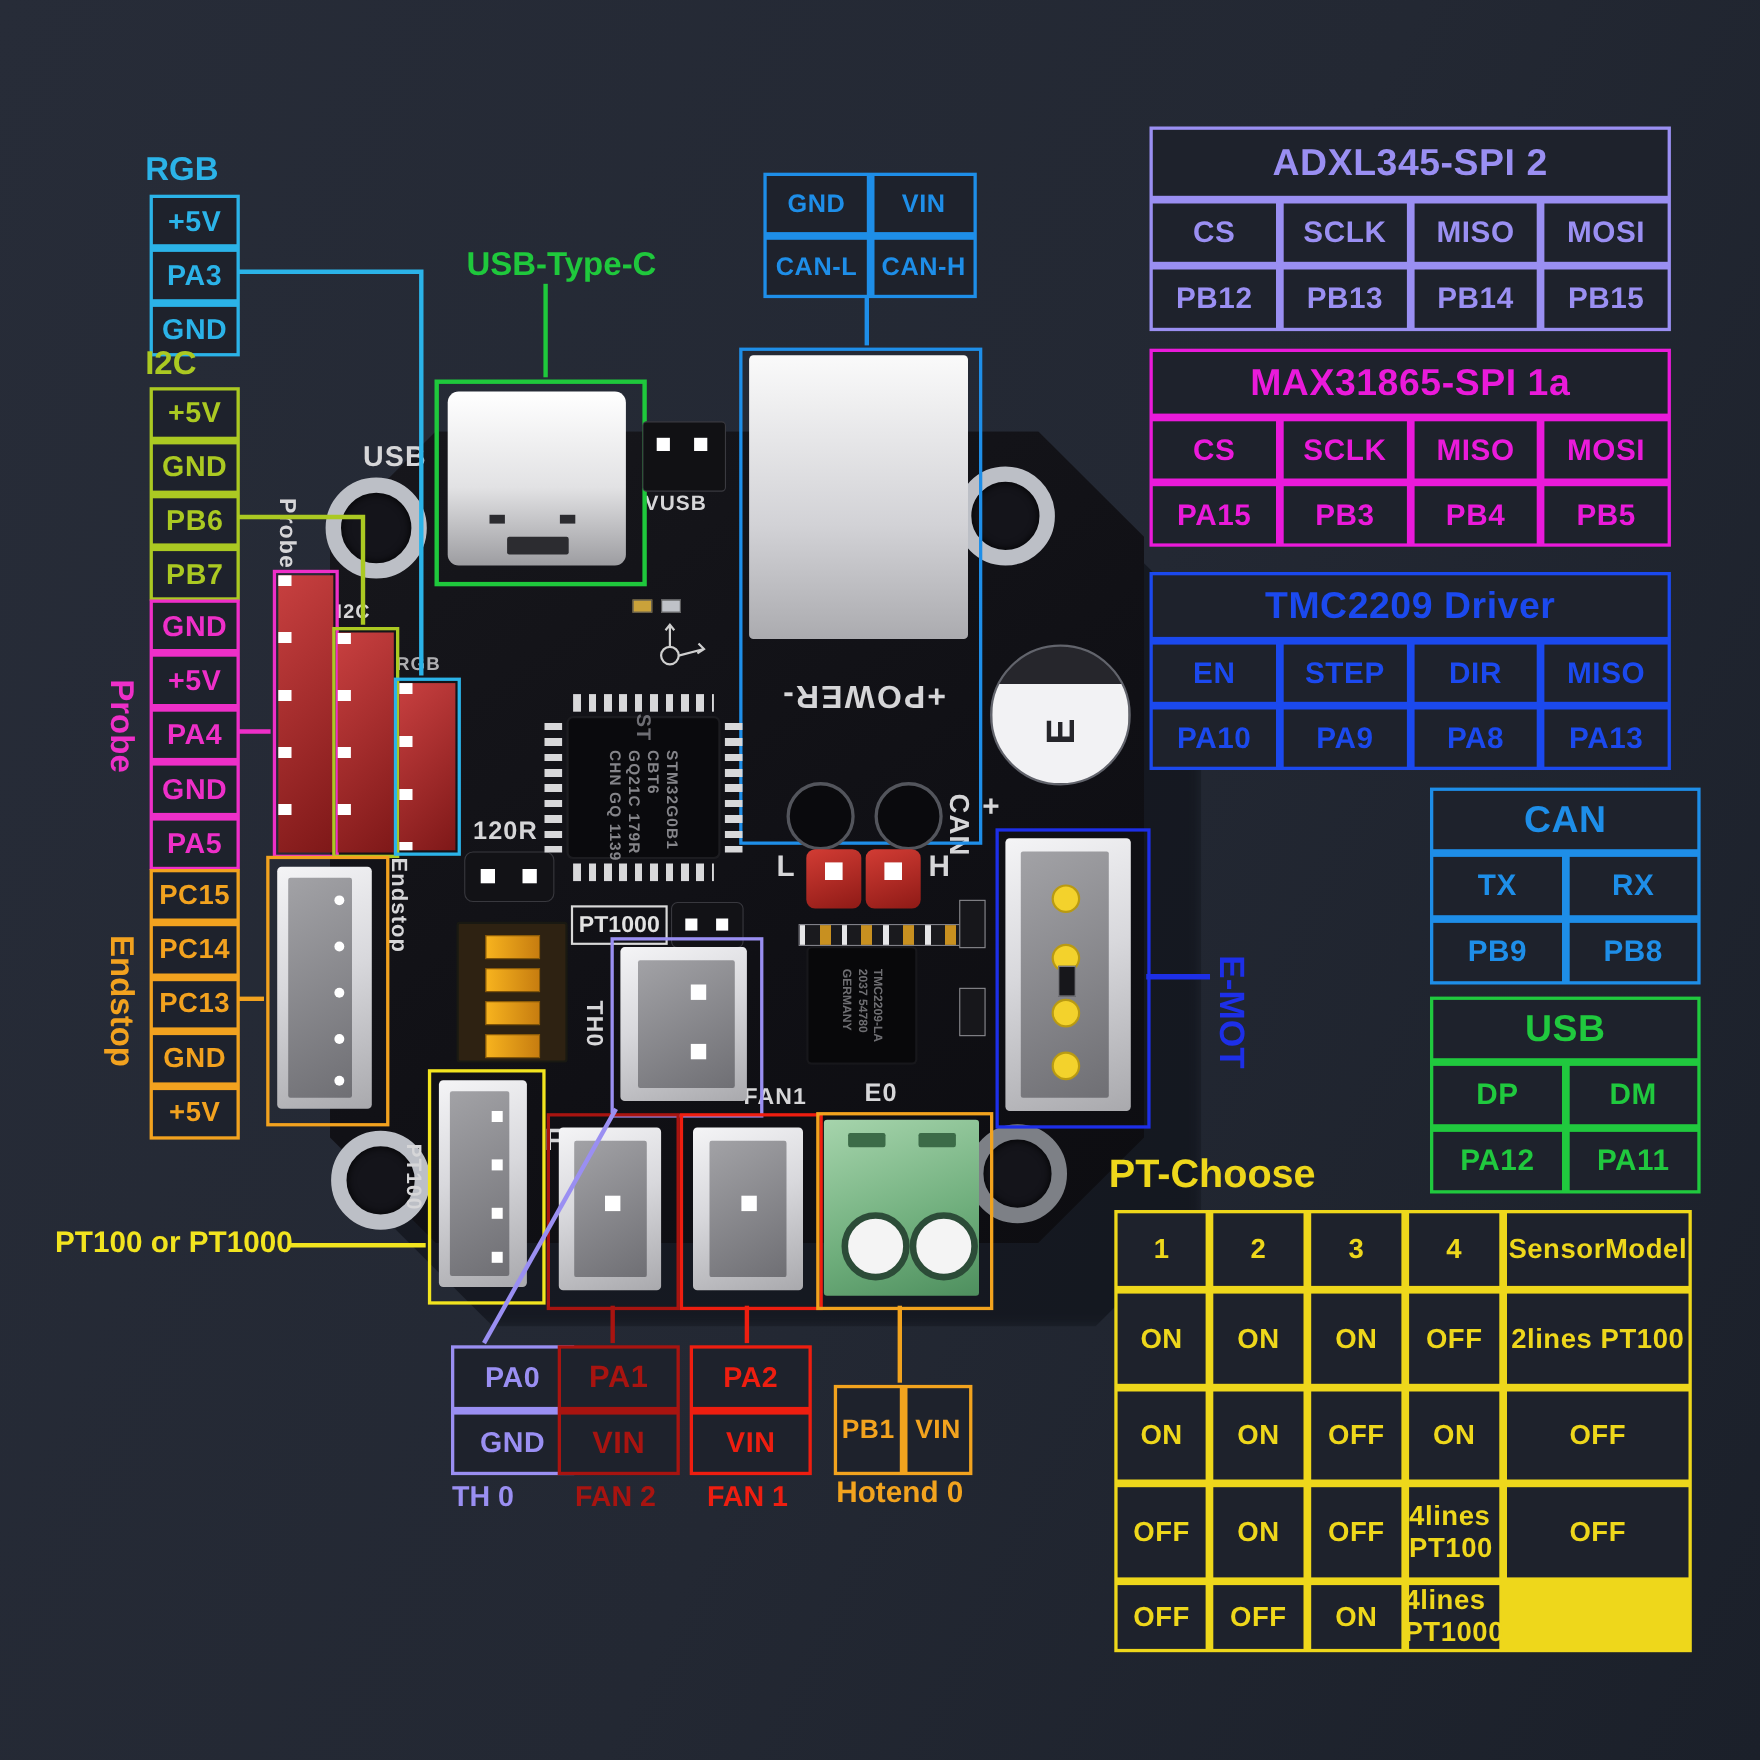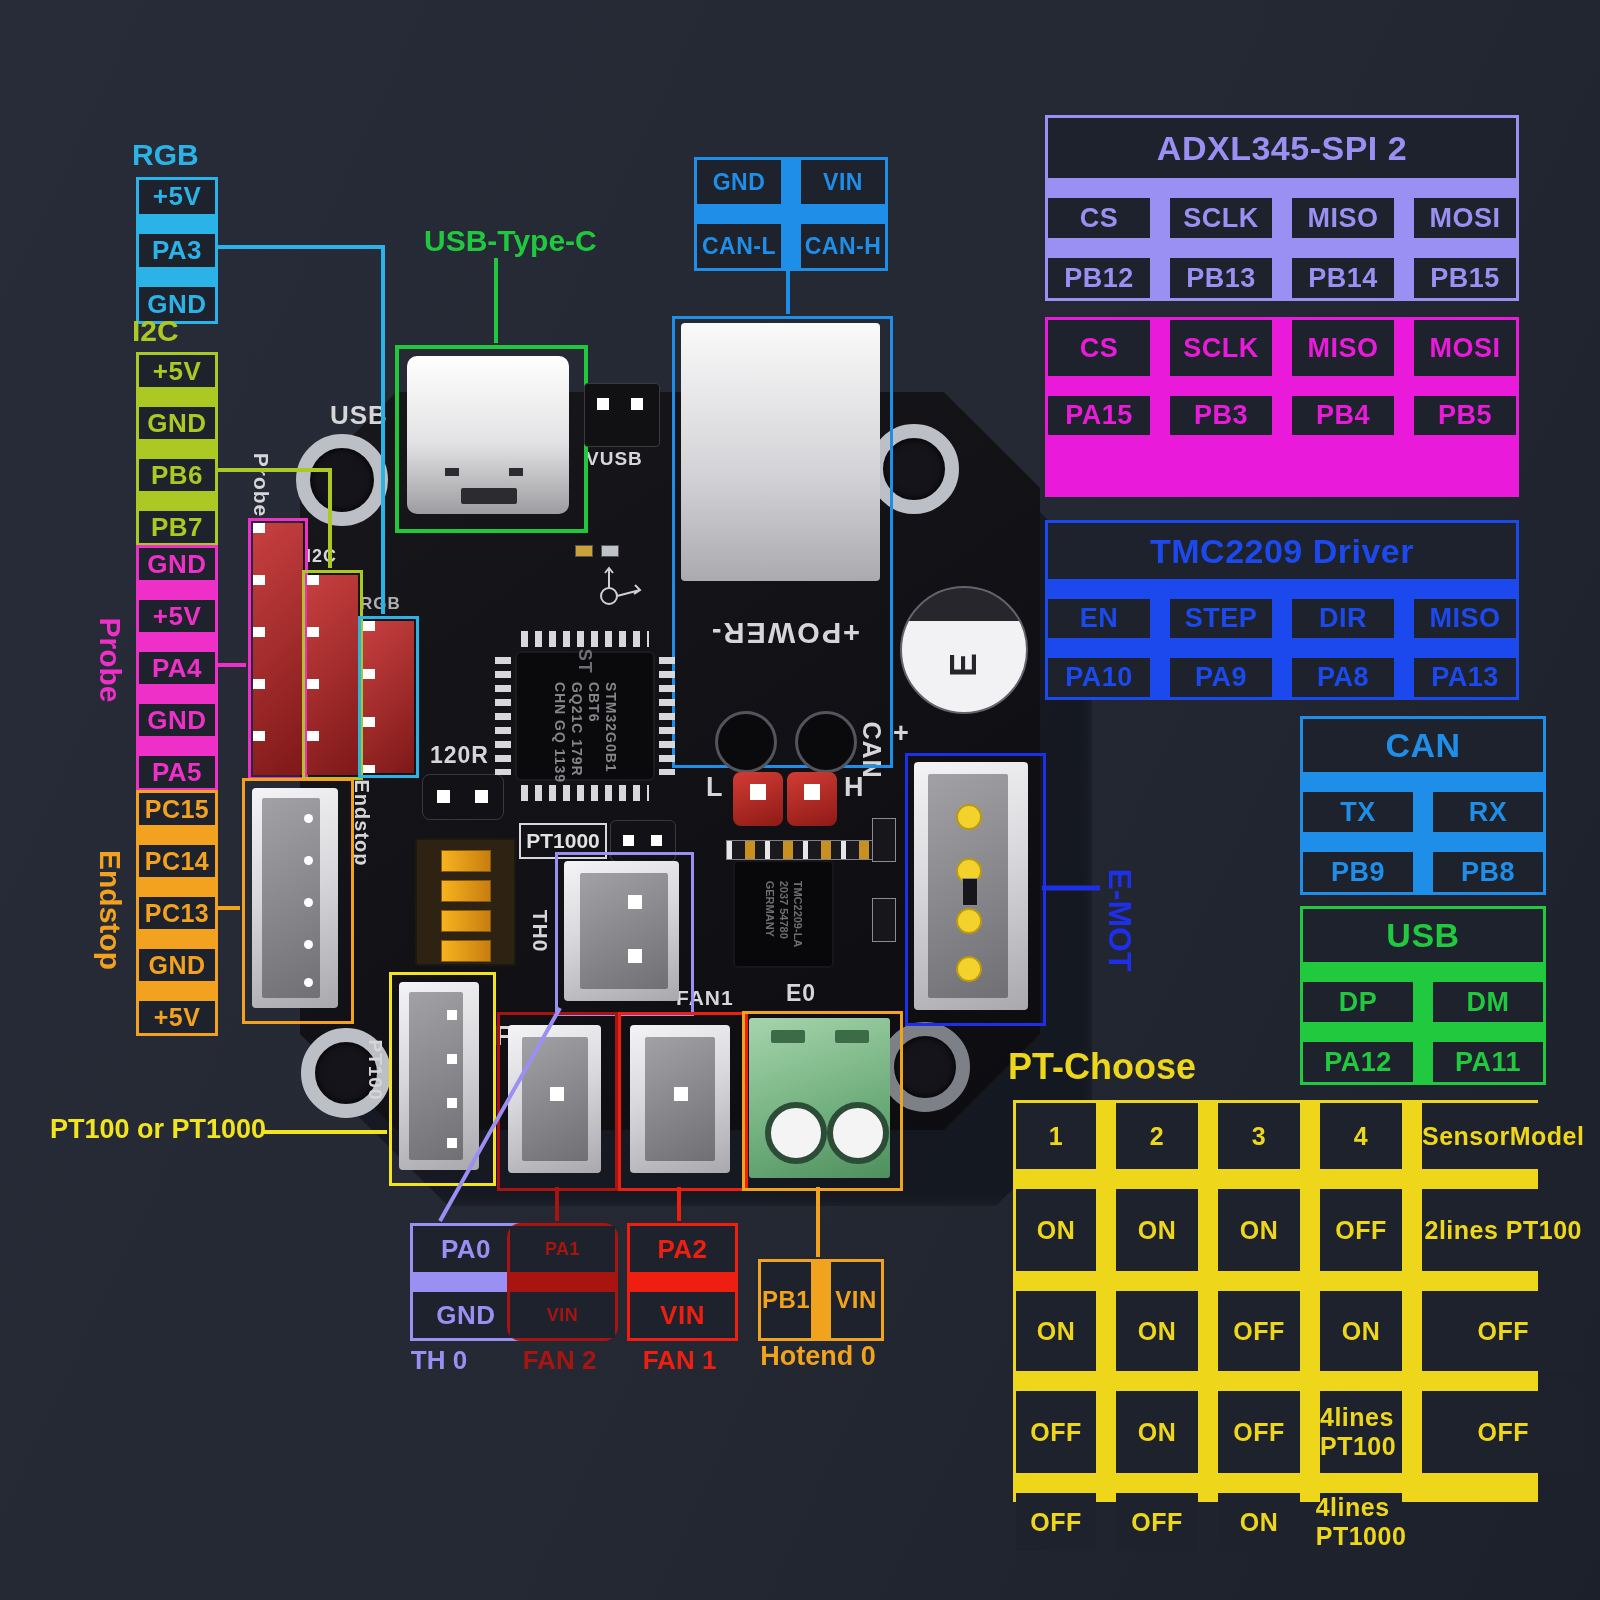--- a/index.html
+++ b/index.html
@@ -1,21 +1,21 @@
 <!DOCTYPE html>
 <html><head>
 <meta charset="utf-8">
 <style>
   html,body{margin:0;padding:0;background:#14181f;}
   .canvas{position:relative;width:1600px;height:1600px;overflow:hidden;
     background:linear-gradient(115deg,#272c38 0%,#232833 55%,#1b202a 100%);
     font-family:"Liberation Sans",sans-serif;}
   .abs{position:absolute;}
   
-  .tbl{position:absolute;display:grid;gap:20px;padding:3px;background:var(--c);}
+  .tbl{position:absolute;display:grid;gap:7px;padding:3px;background:var(--c);}
   .tbl>div{background:#1e222c;display:flex;align-items:center;justify-content:center;
     font-weight:bold;color:var(--c);letter-spacing:.5px;}
   .tspan{grid-column:1/-1;}
   .lbl{position:absolute;font-weight:bold;}
   .vlbl{position:absolute;font-weight:bold;display:flex;align-items:center;justify-content:center;text-align:center;}
   
   .board,.board-shadow{position:absolute;left:300px;top:392px;width:740px;height:738px;
     clip-path:polygon(13% 0,87% 0,100% 13%,100% 87%,87% 100%,13% 100%,0 87%,0 13%);}
   .board{background:linear-gradient(145deg,#17171c,#101015 60%,#0d0d11);}
   .board-shadow{left:352px;top:468px;background:rgba(8,10,15,.5);filter:blur(6px);}
@@ -289,20 +289,21 @@
     <div>SCLK</div>
     <div>MISO</div>
     <div>MOSI</div>
     <div>PB12</div>
     <div>PB13</div>
     <div>PB14</div>
     <div>PB15</div>
   </div>
 
   <div class="tbl" style="--c:#ea1ada;left:1045px;top:317px;width:468px;height:174px;grid-template-columns:repeat(4,1fr);grid-template-rows:56px 1fr 1fr;font-size:27px;">
+    <div class="tspan" style="font-size:34px;">MAX31865-SPI 1a</div>
     <div>CS</div>
     <div>SCLK</div>
     <div>MISO</div>
     <div>MOSI</div>
     <div>PA15</div>
     <div>PB3</div>
     <div>PB4</div>
     <div>PB5</div>
   </div>
 
@@ -364,21 +365,21 @@
     <div>ON</div>
     <div>4lines PT1000</div>
   </div>
 
   <div class="tbl" style="--c:#9a8ff2;left:386px;top:1223px;width:106px;height:112px;grid-template-rows:1fr 1fr;font-size:26px;margin-left:24px;">
     <div>PA0</div>
     <div>GND</div>
   </div>
   <div class="vlbl" style="left:386px;top:1344px;width:106px;height:32px;font-size:26px;color:#9a8ff2;">TH 0</div>
 
-  <div class="tbl" style="--c:#a81410;left:507px;top:1223px;width:105px;height:112px;grid-template-rows:1fr 1fr;font-size:18px;border-radius:14px;">
+  <div class="tbl" style="--c:#a81410;left:507px;top:1223px;width:105px;height:112px;grid-template-rows:1fr 1fr;font-size:28px;">
     <div>PA1</div>
     <div>VIN</div>
   </div>
   <div class="vlbl" style="left:507px;top:1344px;width:105px;height:32px;font-size:26px;color:#a81410;">FAN 2</div>
 
   <div class="tbl" style="--c:#ee1e10;left:627px;top:1223px;width:105px;height:112px;grid-template-rows:1fr 1fr;font-size:26px;">
     <div>PA2</div>
     <div>VIN</div>
   </div>
   <div class="vlbl" style="left:627px;top:1344px;width:105px;height:32px;font-size:26px;color:#ee1e10;">FAN 1</div>

